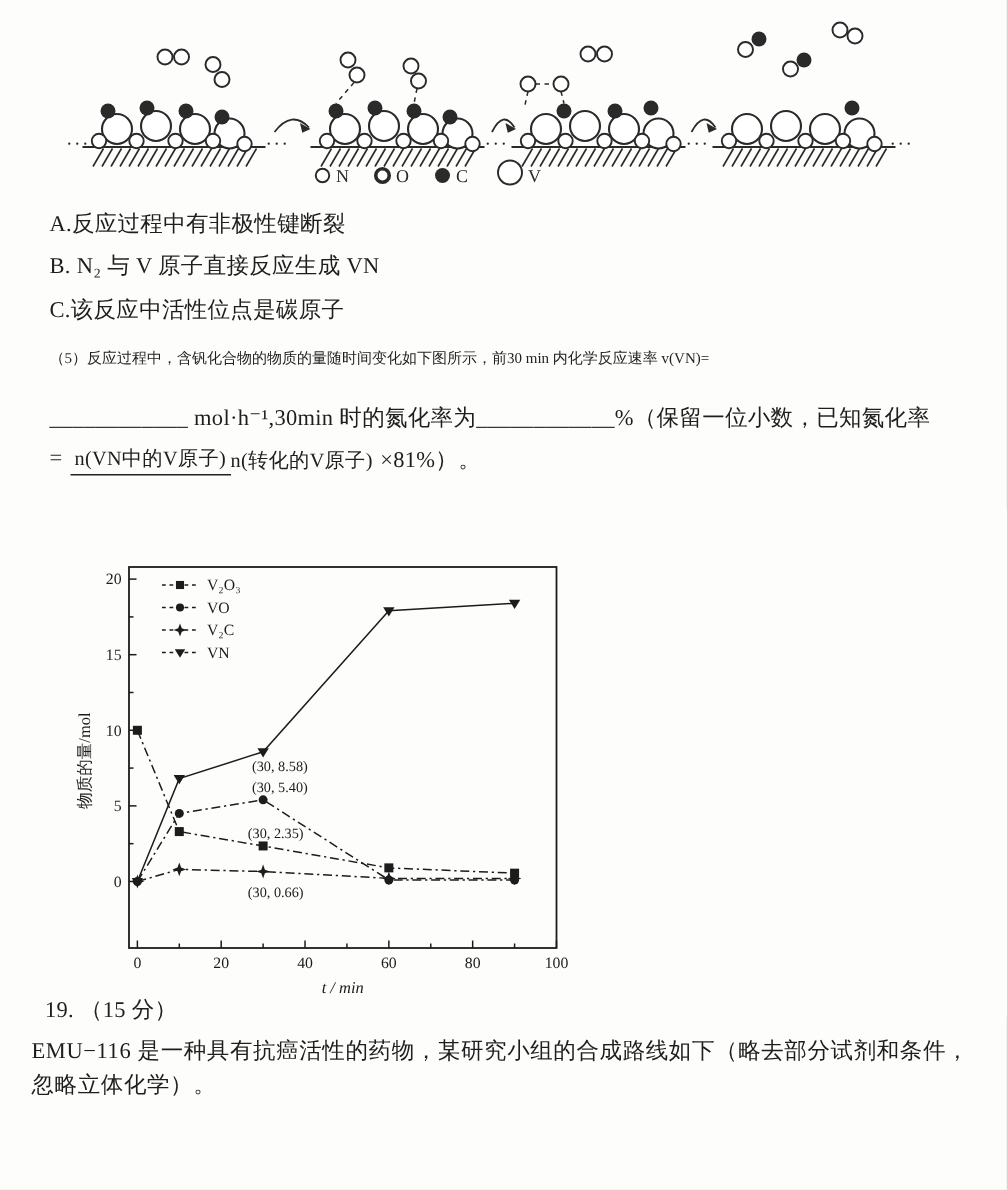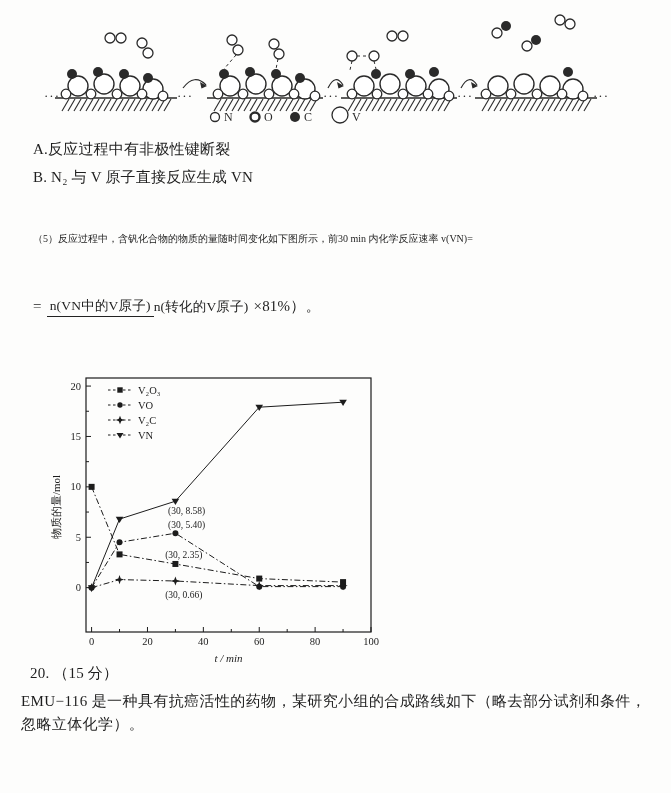--- a/index.html
+++ b/index.html
@@ -193,22 +193,24 @@
       <circle cx="255" cy="105" r="5" fill="#2a2a2a"></circle>
       <circle cx="300" cy="103" r="8" fill="white" stroke="#2a2a2a" stroke-width="1.3"></circle>
       <text x="184" y="109" class="leg">N</text>
       <text x="224" y="109" class="leg">O</text>
       <text x="264" y="109" class="leg">C</text>
       <text x="312" y="109" class="leg">V</text>
     </svg>
 
   <div class="txt" style="top:168px">B. N₂ 与 V 原子直接反应生成 VN</div>
   <div class="txt" style="top:140px">A.反应过程中有非极性键断裂</div>
+  <div class="txt" style="top:197px">C.该反应中活性位点是碳原子</div>
 
   <div class="txt q5" style="top:232px">（5）反应过程中，含钒化合物的物质的量随时间变化如下图所示，前30 min 内化学反应速率 v(VN)=</div>
+  <div class="txt" style="top:269px">____________ mol·h⁻¹,30min 时的氮化率为____________%（保留一位小数，已知氮化率</div>
 
   <div class="txt formula" style="top:297px">
     <span>=</span>
     <span class="frac">
       <span class="num">n(VN中的V原子)</span>
       <span class="den">n(转化的V原子)</span>
     </span>
     <span>×81%）。</span>
   </div>
 
@@ -283,17 +285,17 @@
       <path d="M 72 49.699999999999996 L 73.2 52.8 L 76.3 54 L 73.2 55.2 L 72 58.300000000000004 L 70.8 55.2 L 67.7 54 L 70.8 52.8 Z" fill="#1c1c1c"></path>
       <text x="90" y="57.5" class="lg">V₂C</text>
       <line x1="60" y1="69" x2="84" y2="69" stroke="#1c1c1c" stroke-dasharray="2.5 2.5"></line>
       <path d="M 68.5 66.89999999999999 L 75.5 66.89999999999999 L 72 72.5 Z" fill="#1c1c1c"></path>
       <text x="90" y="72.5" class="lg">VN</text>
       <text x="180.5" y="296" text-anchor="middle" class="axl" font-style="italic">t / min</text>
       <text x="12" y="141.015873015873" text-anchor="middle" class="axl" transform="rotate(-90 12 141.015873015873)">物质的量/mol</text>
     </svg>
 
   <div class="txt" style="top:664px; left:30px">
-    <span>20.</span>
+    <span>19.</span>
     <span>（15 分）</span>
   </div>
   <div class="txt wrap" style="top:690px; left:21px; width:632px">EMU−116 是一种具有抗癌活性的药物，某研究小组的合成路线如下（略去部分试剂和条件，忽略立体化学）。</div>
 </div>
 
 </body></html>

